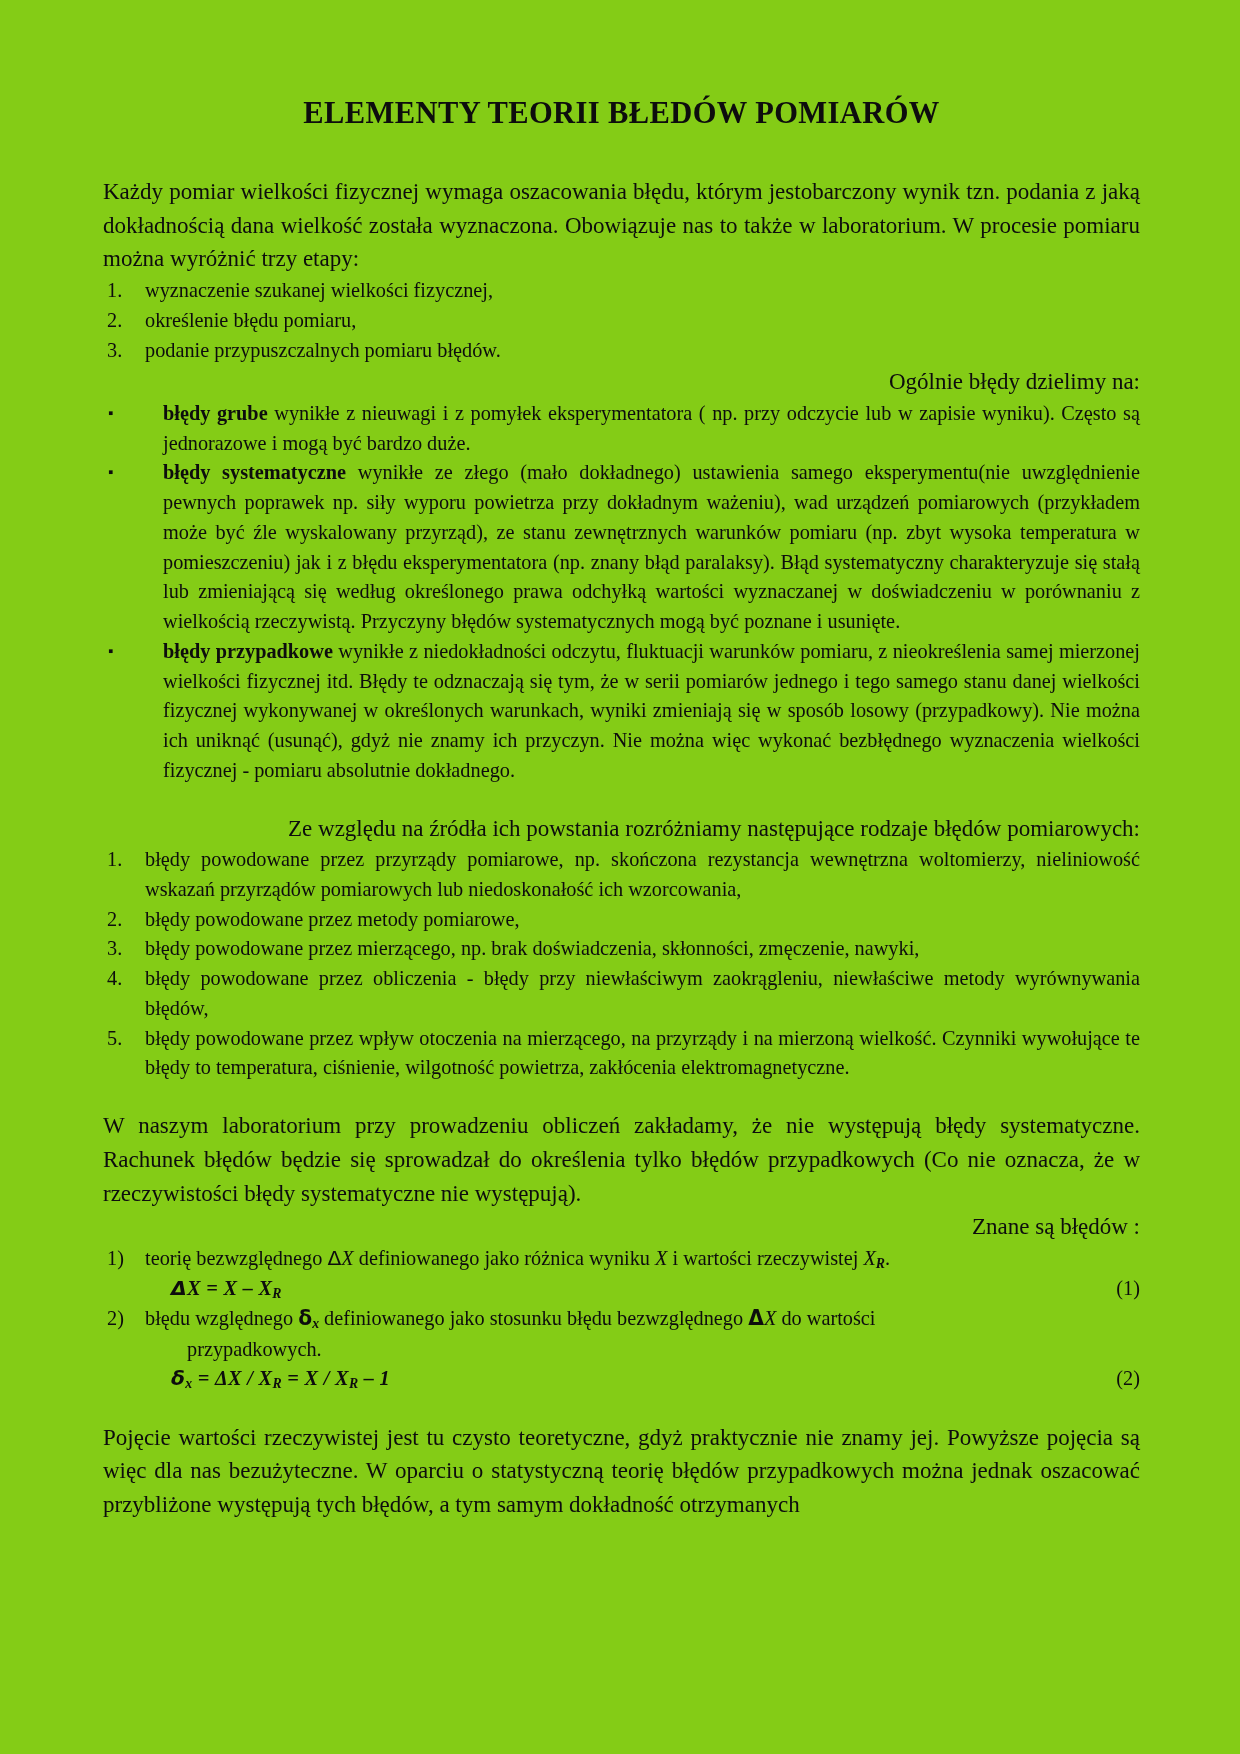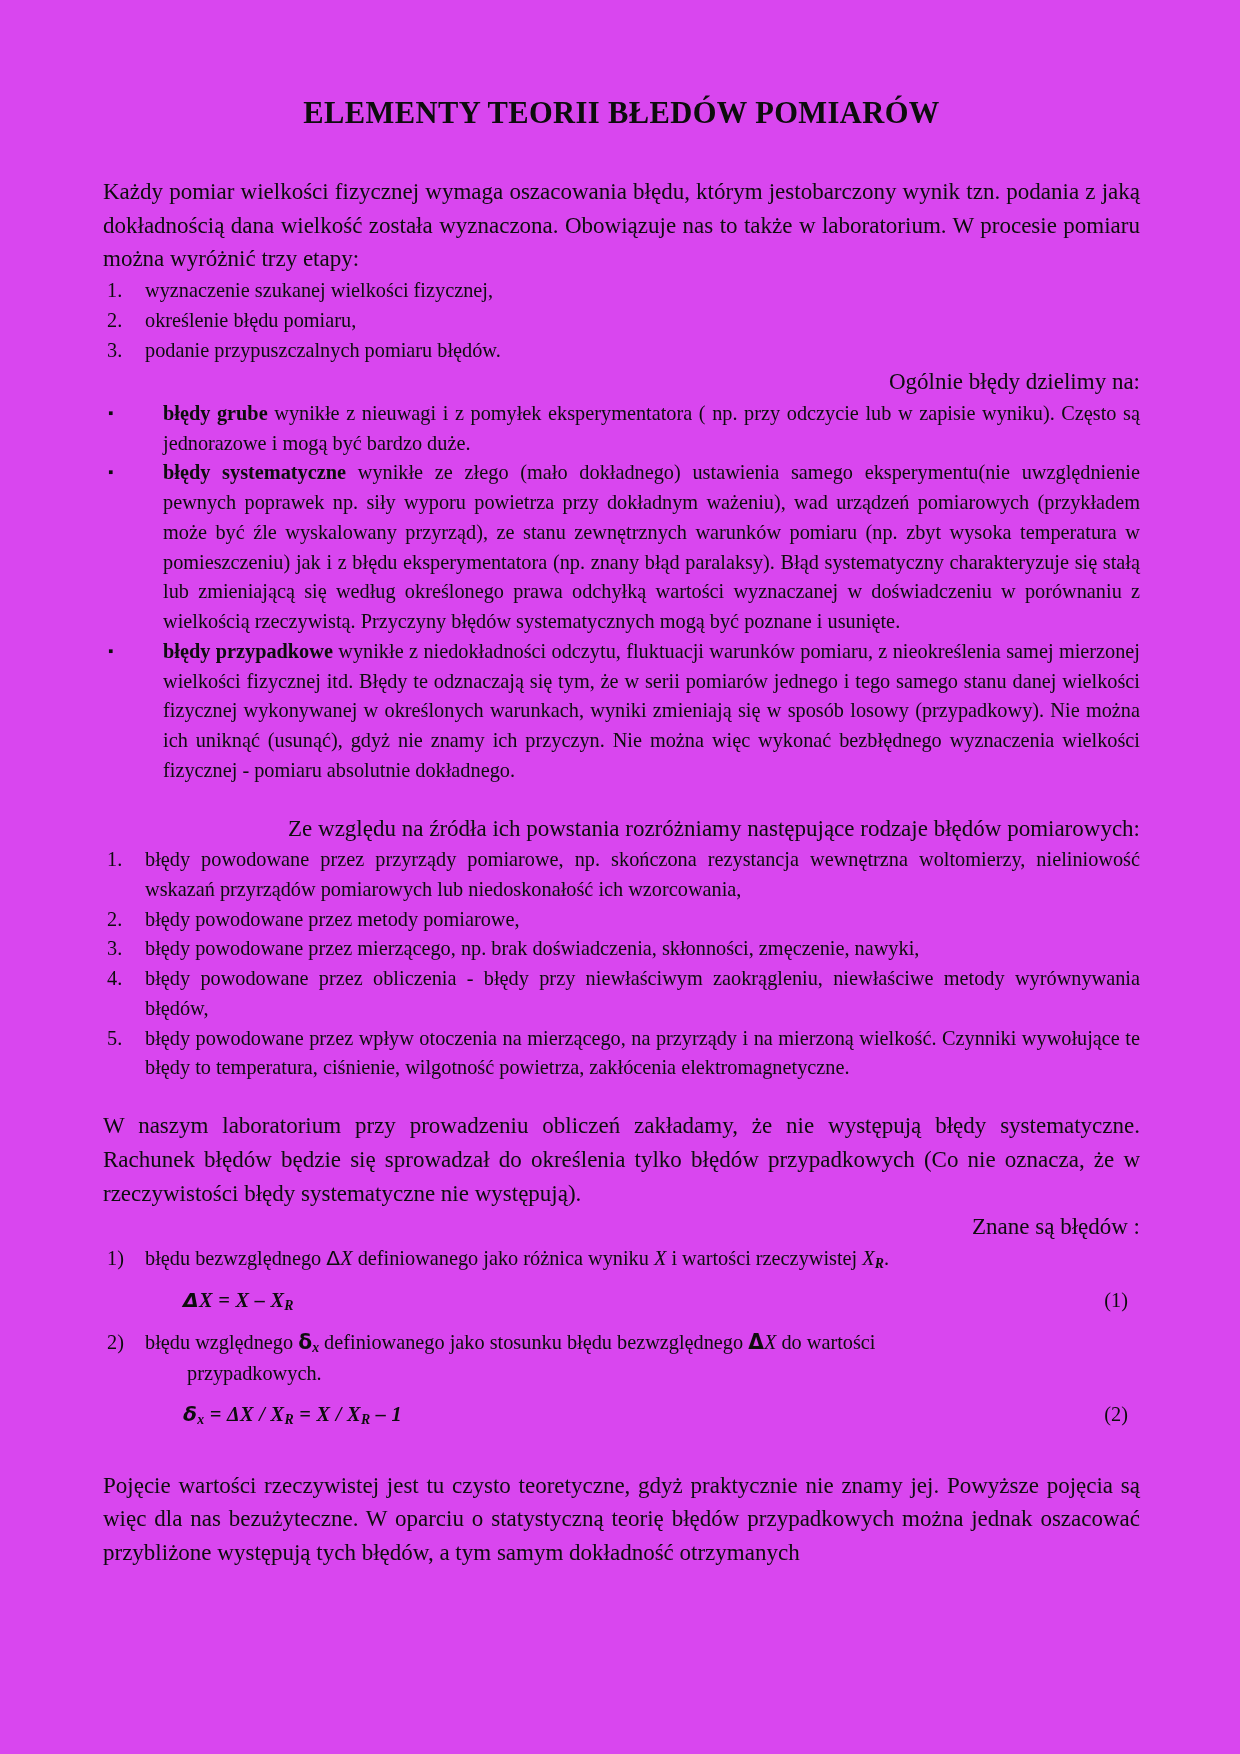--- a/index.html
+++ b/index.html
@@ -14,21 +14,21 @@
     font-family: "Liberation Serif", "DejaVu Serif", serif;
     color: #0d0d0d;
     -webkit-font-smoothing: none;
   }
   .page {
     position: relative;
     width: 1240px;
     height: 1754px;
     box-sizing: border-box;
     padding: 96px 100px 40px 103px;
-    background: #d946ef;
+    background: #84cc16;
     overflow: hidden;
   }
   .doc-title {
     text-align: center;
     font-size: 30.5px;
     font-weight: bold;
     letter-spacing: 0.4px;
     margin: 0 0 44px 0;
     line-height: 1.15;
   }
@@ -98,21 +98,21 @@
   }
   .lead {
     font-weight: bold;
   }
 
   
   .eq-row {
     position: relative;
     font-size: 20.3px;
     line-height: 1.465;
-    margin: 12px;
+    margin: 0;
     min-height: 30px;
   }
   .eq-body {
     display: inline-block;
     margin-left: 68px;
     font-style: italic;
     font-weight: bold;
     letter-spacing: 0.3px;
   }
   .eq-num {
@@ -218,21 +218,21 @@
 
   <div class="gap"></div>
 
   <p class="para">W naszym laboratorium przy prowadzeniu obliczeń zakładamy, że nie występują błędy systematyczne. Rachunek błędów będzie się sprowadzał do określenia tylko błędów przypadkowych (Co nie oznacza, że w rzeczywistości błędy systematyczne nie występują).</p>
 
   <p class="para nojust">Znane są błędów :</p>
 
   <ol class="num">
     <li>
       <span class="marker">1)</span>
-      <span><span>błędu bezwzględnego </span><span class="sym">Δ</span><span class="inl-it">X</span><span> definiowanego jako różnica wyniku </span><span class="inl-it">X</span><span> i wartości rzeczywistej </span><span class="inl-it">X</span><sub class="sb">R</sub><span>.</span></span>
+      <span><span>teorię bezwzględnego </span><span class="sym">Δ</span><span class="inl-it">X</span><span> definiowanego jako różnica wyniku </span><span class="inl-it">X</span><span> i wartości rzeczywistej </span><span class="inl-it">X</span><sub class="sb">R</sub><span>.</span></span>
     </li>
   </ol>
 
   <div class="eq-row">
     <span class="eq-body"><span class="sym-i">Δ</span><span class="up">X</span><span> = </span><span class="up">X</span><span> – </span><span class="up">X</span><sub class="sb">R</sub></span>
     <span class="eq-num">(1)</span>
   </div>
 
   <ol class="num">
     <li>

